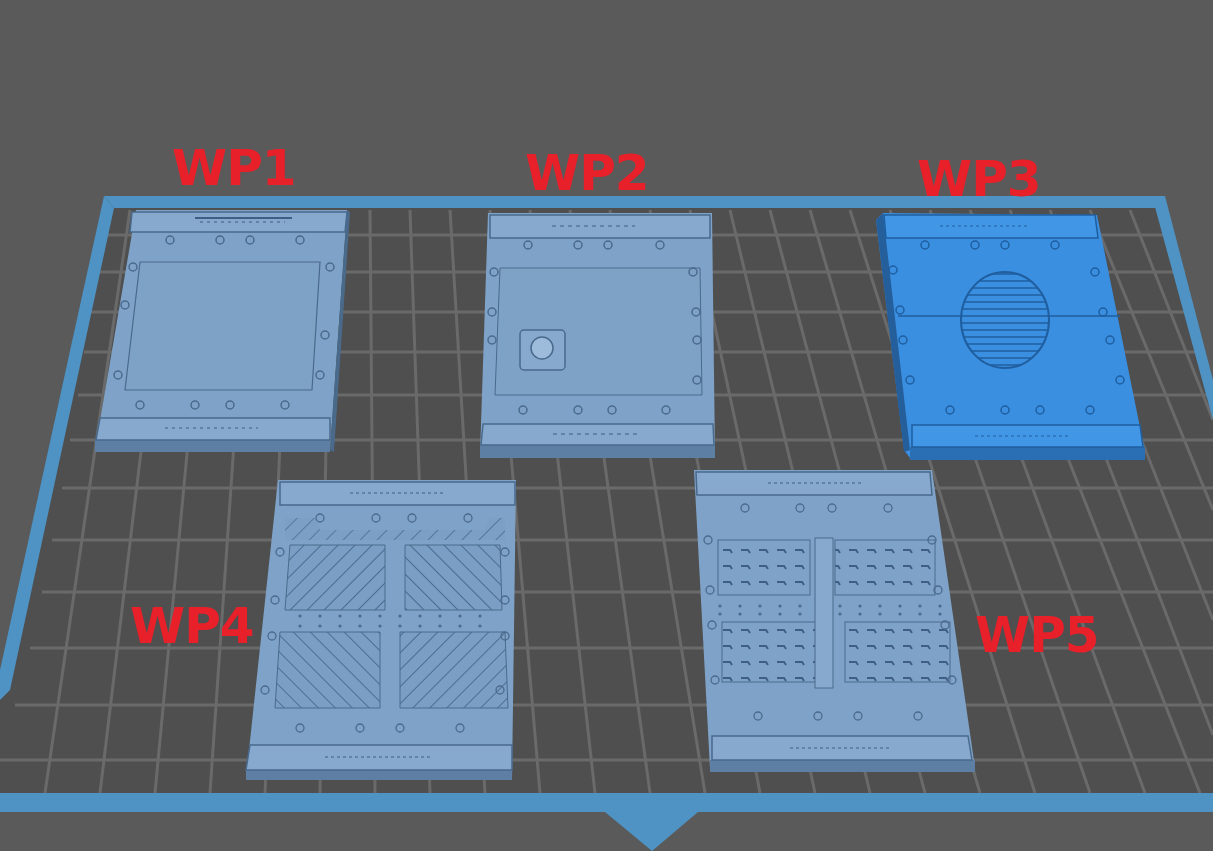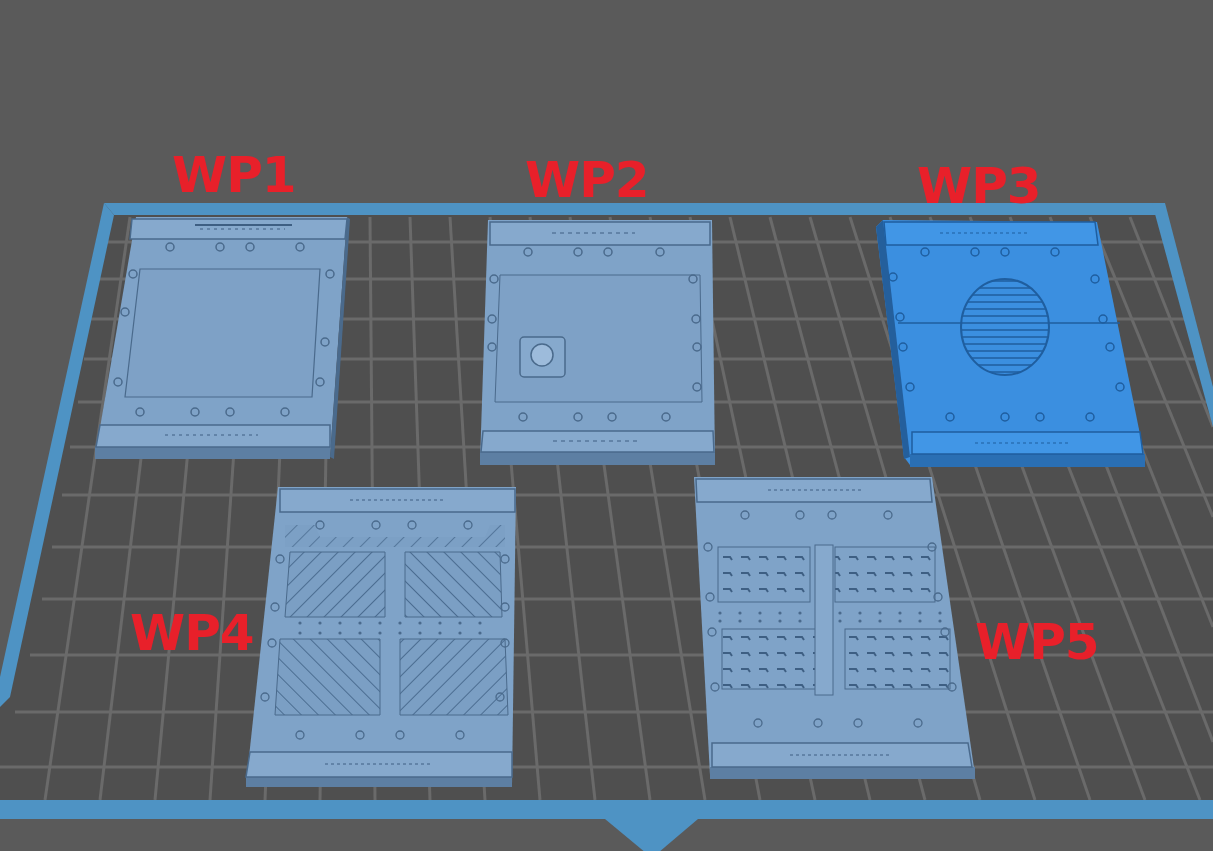--- a/index.html
+++ b/index.html
@@ -1,17 +1,17 @@
 <!DOCTYPE html>
 <html><head>
 <meta charset="utf-8">
 <style>
   html, body { margin:0; padding:0; }
   body { width:1213px; height:851px; overflow:hidden; background:#5a5a5a; font-family:"DejaVu Sans", sans-serif; }
-  #viewport { position:absolute; left:0; top:0; width:1213px; height:697px;margin-top:7px; }
+  #viewport { position:absolute; left:0; top:0; width:1213px; height:697px; }
   svg { display:block; }
   .label { font-family:"DejaVu Sans", sans-serif; font-weight:bold; font-size:50px; fill:#e8202a; letter-spacing:-1px; }
 </style>
 </head>
 <body>
 
 <div id="viewport">
 <svg width="1213" height="851" viewBox="0 0 1213 851" xmlns="http://www.w3.org/2000/svg">
   <defs>
 

